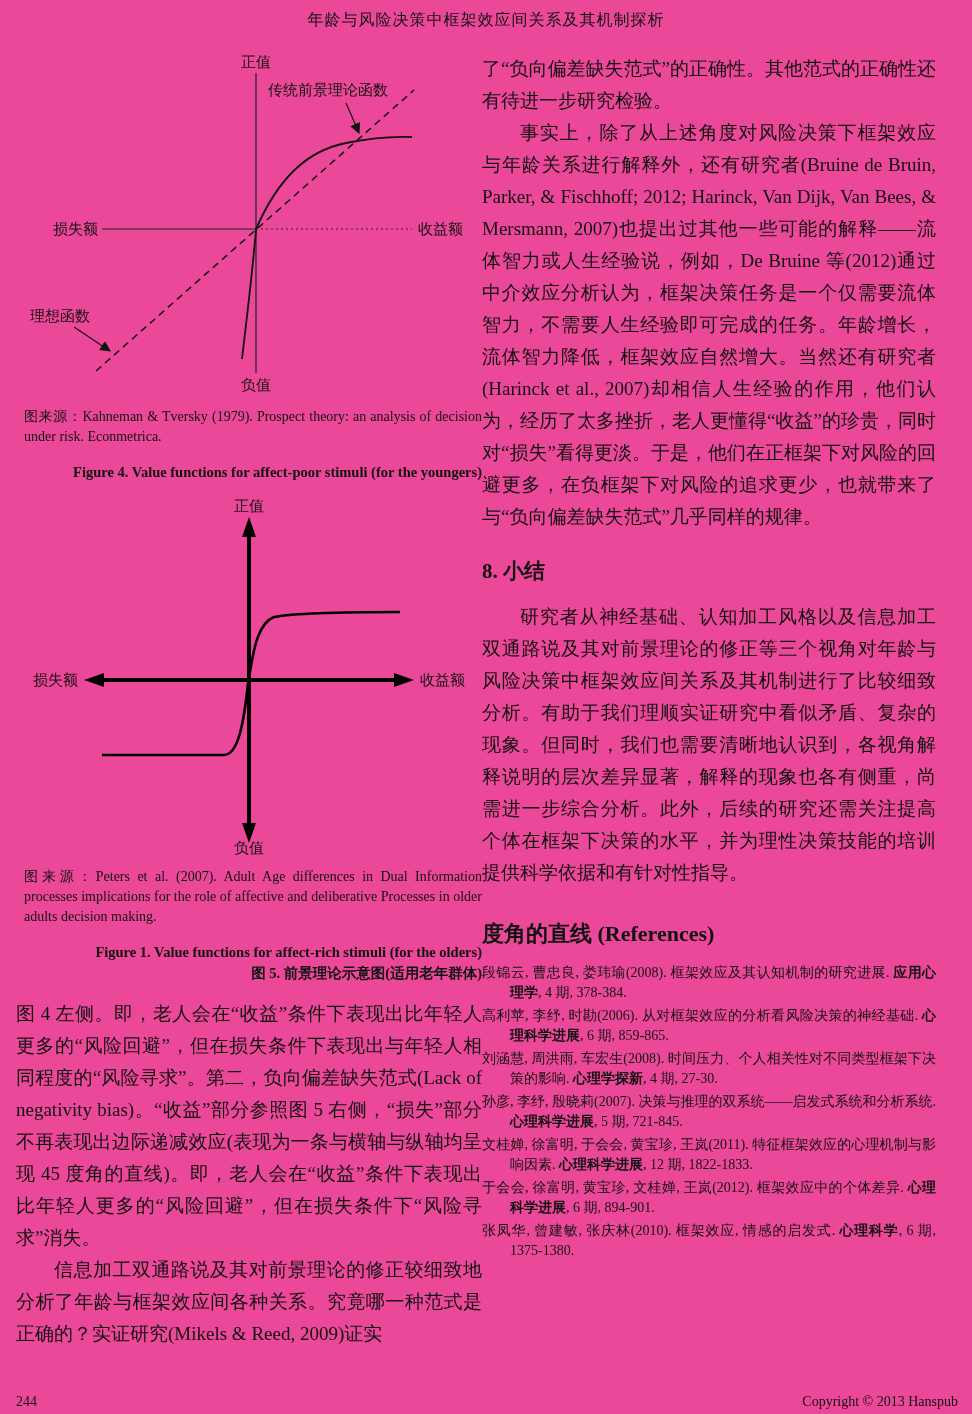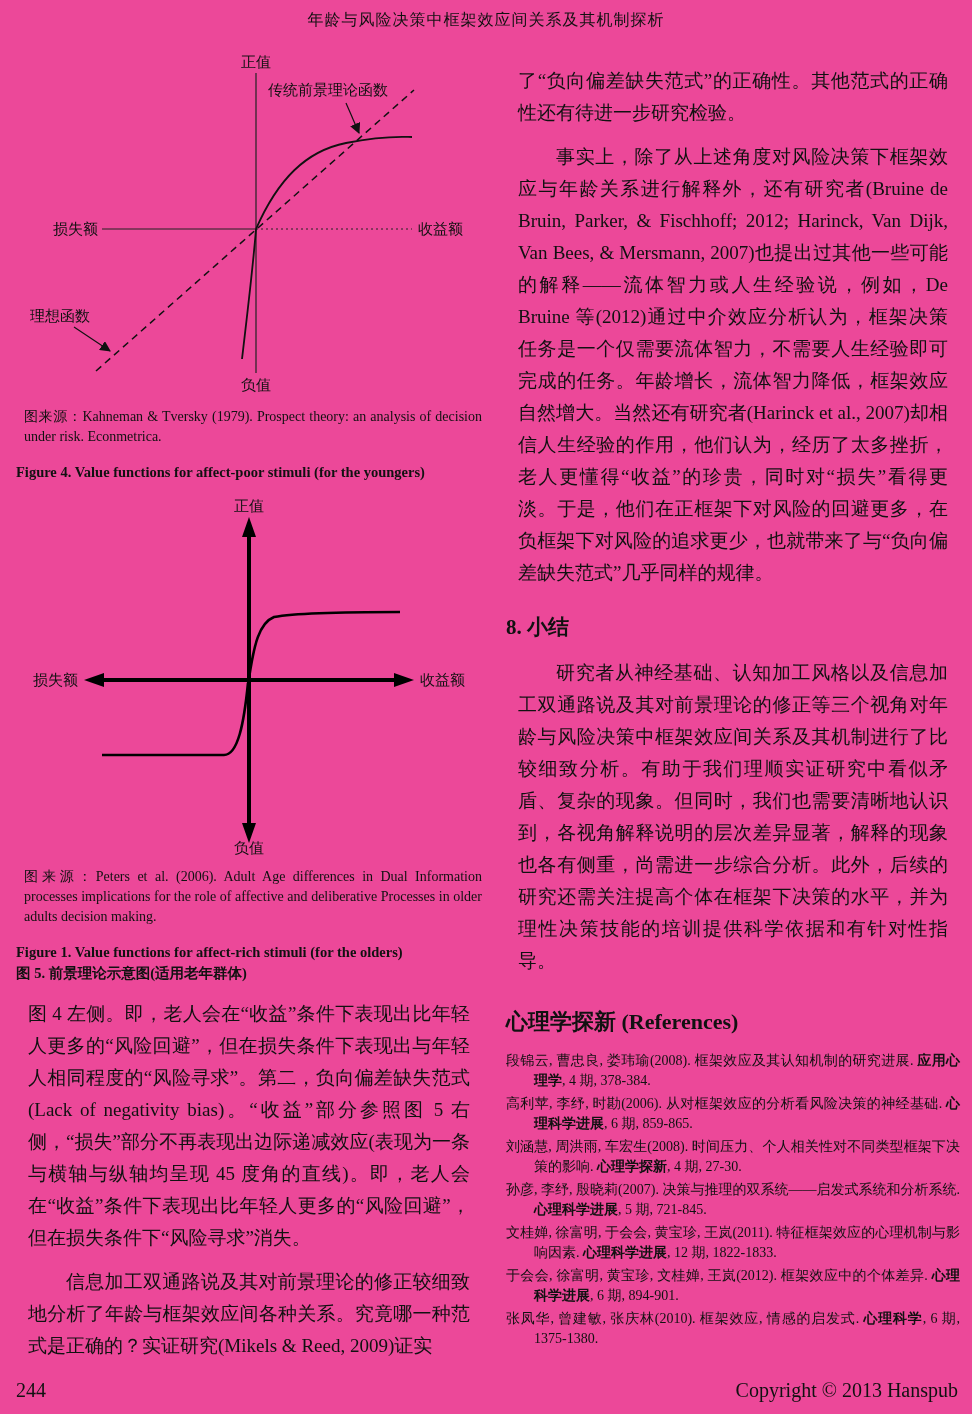--- a/index.html
+++ b/index.html
@@ -3,42 +3,42 @@
 <meta charset="utf-8">
 <style>
   html, body { margin: 0; padding: 0; background: #e8e8e8; }
   .page {
     width: 972px; height: 1414px; margin: 0 auto; position: relative;
     background: #ec4899; color: #111;
     font-family: "Liberation Serif", "DejaVu Serif", serif;
     overflow: hidden;
   }
   .header { text-align: center; padding-top: 10px; font-size: 16px; letter-spacing: 1px; }
-  .columns { display: flex; gap: 24px; padding: 22px 12px 0 16px; }
+  .columns { display: flex; padding: 22px 12px 0 16px; }
   .col-left  { width: 466px; flex: 0 0 466px; }
   .col-right { width: 454px; flex: 0 0 454px; }
 
-  .body-text { font-size: 19px; line-height: 32px; text-align: justify; margin: 12px; }
+  .body-text { font-size: 19px; line-height: 32px; text-align: justify; margin: 0; }
   .indent { text-indent: 2em; }
 
   .fig { margin: 0; padding: 0; }
   .fig-source { font-size: 14px; line-height: 20px; text-align: justify; margin: 12px 0 0 8px; }
-  .fig-caption { font-size: 14.5px; font-weight: bold; text-align: left; line-height: 21px; margin: 15px 0 14px 0; }
+  .fig-caption { font-size: 14.5px; font-weight: bold; text-align: right; line-height: 21px; margin: 15px 0 14px 0; }
 
   .section-heading { font-size: 21px; font-weight: bold; margin: 24px 0 16px 0; }
   .refs-heading { font-size: 22px; font-weight: bold; margin: 30px 0 14px 0; }
 
   .refs { }
   .ref { font-size: 14px; line-height: 20px; margin: 0 0 3px 0; padding-left: 2em; text-indent: -2em; text-align: justify; }
   .jn { font-weight: bold; }
   .it { font-style: italic; }
 
   .footer {
-    position: absolute; left: 16px; right: 14px; bottom: 12px;
-    display: flex; justify-content: space-between; font-size: 20px;
+    position: absolute; left: 16px; right: 14px; bottom: 4px;
+    display: flex; justify-content: space-between; font-size: 14px;
   }
 
   svg { display: block; }
   svg text { font-size: 15px; fill: #111; font-family: "Liberation Serif", "DejaVu Serif", serif; }
   .axis-thin { stroke: #222; stroke-width: 1.2; fill: none; }
   .axis-dot  { stroke: #222; stroke-width: 1.2; fill: none; stroke-dasharray: 2 3; }
   .curve     { stroke: #111; stroke-width: 1.8; fill: none; }
   .ideal     { stroke: #111; stroke-width: 1.5; fill: none; stroke-dasharray: 7 5; }
   .ann       { stroke: #111; stroke-width: 1.2; fill: none; }
   .axis-thick{ stroke: #000; stroke-width: 4; fill: none; }
@@ -106,42 +106,42 @@
           <path class="curve2" d="M233,181 C 238,148 243,126 258,120 C 280,116 340,115 384,115"></path>
           <path class="curve2" d="M86,258 L 208,258 C 222,258 228,226 232,186"></path>
 
           <text x="233" y="14" text-anchor="middle">正值</text>
           <text x="233" y="356" text-anchor="middle">负值</text>
           <text x="62" y="188" text-anchor="end">损失额</text>
           <text x="404" y="188" text-anchor="start">收益额</text>
         </svg>
       </figure>
 
-      <p class="fig-source">图来源：Peters et al. (2006). Adult Age differences in Dual Information processes implications for the role of affective and deliberative Processes in older adults decision making.</p>
+      <p class="fig-source">图来源：Peters et al. (2007). Adult Age differences in Dual Information processes implications for the role of affective and deliberative Processes in older adults decision making.</p>
 
       <div class="fig-caption">
         <div>Figure 1. Value functions for affect-rich stimuli (for the olders)</div>
         <div>图 5. 前景理论示意图(适用老年群体)</div>
       </div>
 
       <p class="body-text">图 4 左侧。即，老人会在“收益”条件下表现出比年轻人更多的“风险回避”，但在损失条件下表现出与年轻人相同程度的“风险寻求”。第二，负向偏差缺失范式(Lack of negativity bias)。“收益”部分参照图 5 右侧，“损失”部分不再表现出边际递减效应(表现为一条与横轴与纵轴均呈现 45 度角的直线)。即，老人会在“收益”条件下表现出比年轻人更多的“风险回避”，但在损失条件下“风险寻求”消失。</p>
       <p class="body-text indent">信息加工双通路说及其对前景理论的修正较细致地分析了年龄与框架效应间各种关系。究竟哪一种范式是正确的？实证研究(Mikels &amp; Reed, 2009)证实</p>
 
     </div>
 
     <div class="col col-right">
 
       <p class="body-text">了“负向偏差缺失范式”的正确性。其他范式的正确性还有待进一步研究检验。</p>
       <p class="body-text indent">事实上，除了从上述角度对风险决策下框架效应与年龄关系进行解释外，还有研究者(Bruine de Bruin, Parker, &amp; Fischhoff; 2012; Harinck, Van Dijk, Van Bees, &amp; Mersmann, 2007)也提出过其他一些可能的解释——流体智力或人生经验说，例如，De Bruine 等(2012)通过中介效应分析认为，框架决策任务是一个仅需要流体智力，不需要人生经验即可完成的任务。年龄增长，流体智力降低，框架效应自然增大。当然还有研究者(Harinck et al., 2007)却相信人生经验的作用，他们认为，经历了太多挫折，老人更懂得“收益”的珍贵，同时对“损失”看得更淡。于是，他们在正框架下对风险的回避更多，在负框架下对风险的追求更少，也就带来了与“负向偏差缺失范式”几乎同样的规律。</p>
 
       <h2 class="section-heading">8. 小结</h2>
 
       <p class="body-text indent">研究者从神经基础、认知加工风格以及信息加工双通路说及其对前景理论的修正等三个视角对年龄与风险决策中框架效应间关系及其机制进行了比较细致分析。有助于我们理顺实证研究中看似矛盾、复杂的现象。但同时，我们也需要清晰地认识到，各视角解释说明的层次差异显著，解释的现象也各有侧重，尚需进一步综合分析。此外，后续的研究还需关注提高个体在框架下决策的水平，并为理性决策技能的培训提供科学依据和有针对性指导。</p>
 
-      <h2 class="refs-heading">心理学探新  (References)</h2>
+      <h2 class="refs-heading">度角的直线  (References)</h2>
 
       <div class="refs">
         <p class="ref"><span>段锦云, 曹忠良, 娄玮瑜(2008). 框架效应及其认知机制的研究进展. </span><span class="jn">应用心理学</span><span>, 4 期, 378-384.</span></p>
         <p class="ref"><span>高利苹, 李纾, 时勘(2006). 从对框架效应的分析看风险决策的神经基础. </span><span class="jn">心理科学进展</span><span>, 6 期, 859-865.</span></p>
         <p class="ref"><span>刘涵慧, 周洪雨, 车宏生(2008). 时间压力、个人相关性对不同类型框架下决策的影响. </span><span class="jn">心理学探新</span><span>, 4 期, 27-30.</span></p>
         <p class="ref"><span>孙彦, 李纾, 殷晓莉(2007). 决策与推理的双系统——启发式系统和分析系统. </span><span class="jn">心理科学进展</span><span>, 5 期, 721-845.</span></p>
         <p class="ref"><span>文桂婵, 徐富明, 于会会, 黄宝珍, 王岚(2011). 特征框架效应的心理机制与影响因素. </span><span class="jn">心理科学进展</span><span>, 12 期, 1822-1833.</span></p>
         <p class="ref"><span>于会会, 徐富明, 黄宝珍, 文桂婵, 王岚(2012). 框架效应中的个体差异. </span><span class="jn">心理科学进展</span><span>, 6 期, 894-901.</span></p>
         <p class="ref"><span>张凤华, 曾建敏, 张庆林(2010). 框架效应, 情感的启发式. </span><span class="jn">心理科学</span><span>, 6 期, 1375-1380.</span></p>
       </div>

